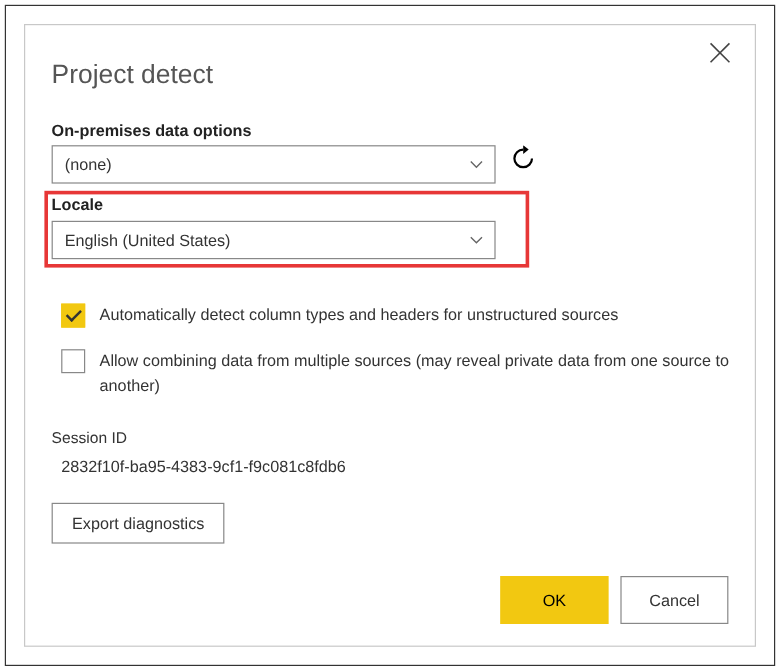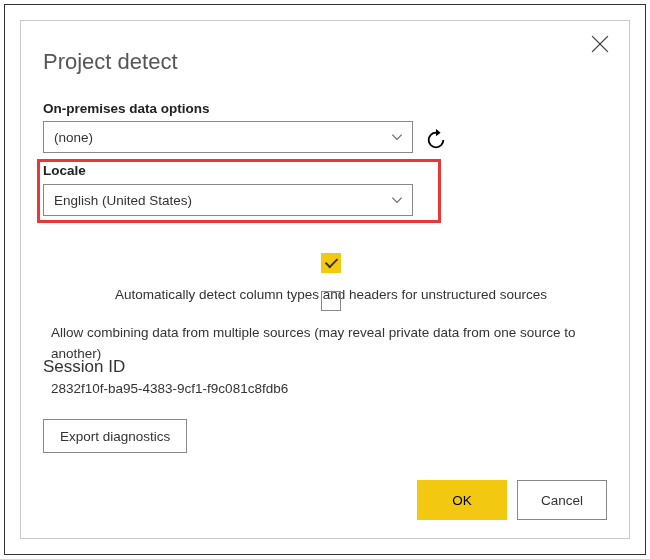--- a/index.html
+++ b/index.html
@@ -44,21 +44,21 @@
     color: #222;
   }
   .gateway-label {
     position: absolute;
     left: 22px; top: 80px;
   }
   .gateway-row {
     position: absolute;
     left: 22px; top: 100px;
     display: flex;
-    align-items: flex-end;
+    align-items: flex-start;
   }
   .dropdown {
     position: relative;
     height: 32px;
     border: 1px solid #888;
     background: #fff;
     display: flex;
     align-items: center;
     padding: 0 30px 0 10px;
     font-size: 13.5px;
@@ -93,24 +93,23 @@
   }
   .locale-dropdown {
     position: absolute;
     left: 22px; top: 163px;
     width: 370px;
   }
   .check-row {
     position: absolute;
     left: 30px;
     display: flex;
-    align-items: center;
+    align-items: flex-start;
     gap: 12px;
     width: 560px;
-    flex-direction: column;
   }
   .check-row.row1 { top: 232px; }
   .check-row.row2 { top: 270px; }
   .checkbox {
     width: 20px; height: 20px;
     border: 1px solid #888;
     flex-shrink: 0;
     display: flex;
     align-items: center;
     justify-content: center;
@@ -129,21 +128,21 @@
   }
   .check-text {
     font-size: 13.5px;
     color: #333;
     line-height: 1.55;
     padding-top: 0px;
   }
   .session-label {
     position: absolute;
     left: 22px; top: 336px;
-    font-size: 17px;
+    font-size: 13px;
     color: #333;
   }
   .session-value {
     position: absolute;
     left: 30px; top: 360px;
     font-size: 13.5px;
     color: #333;
   }
   .export-btn {
     position: absolute;

